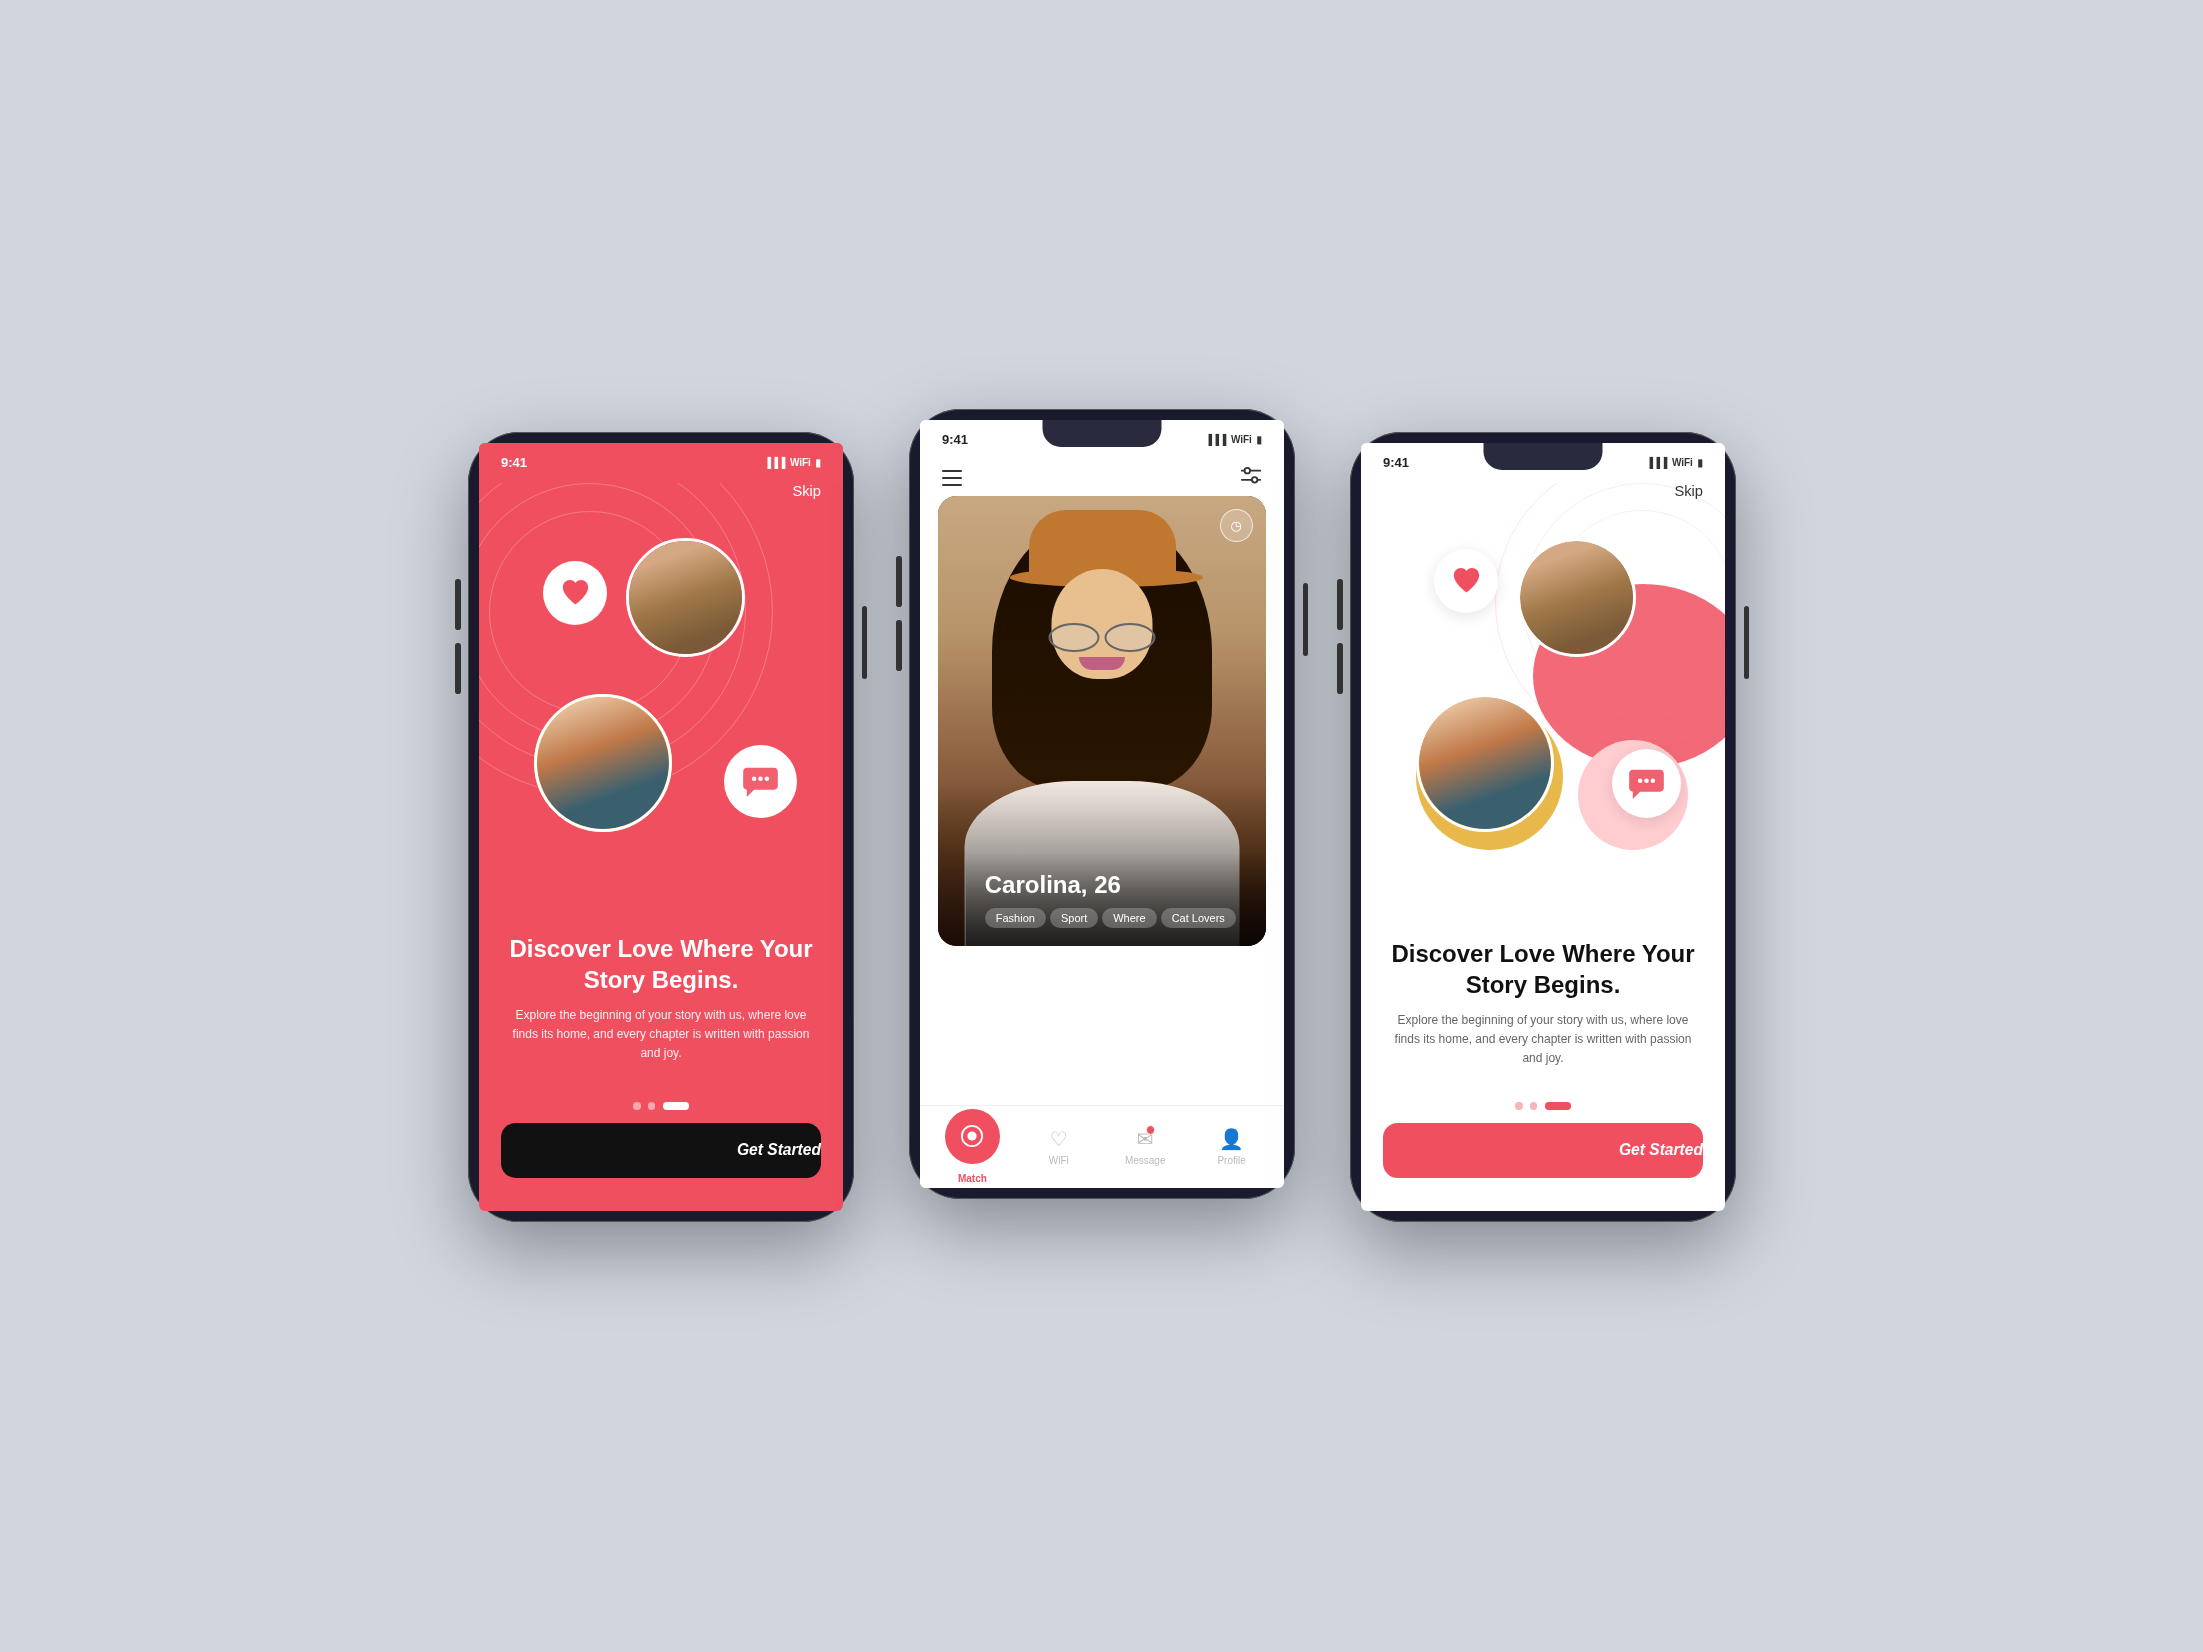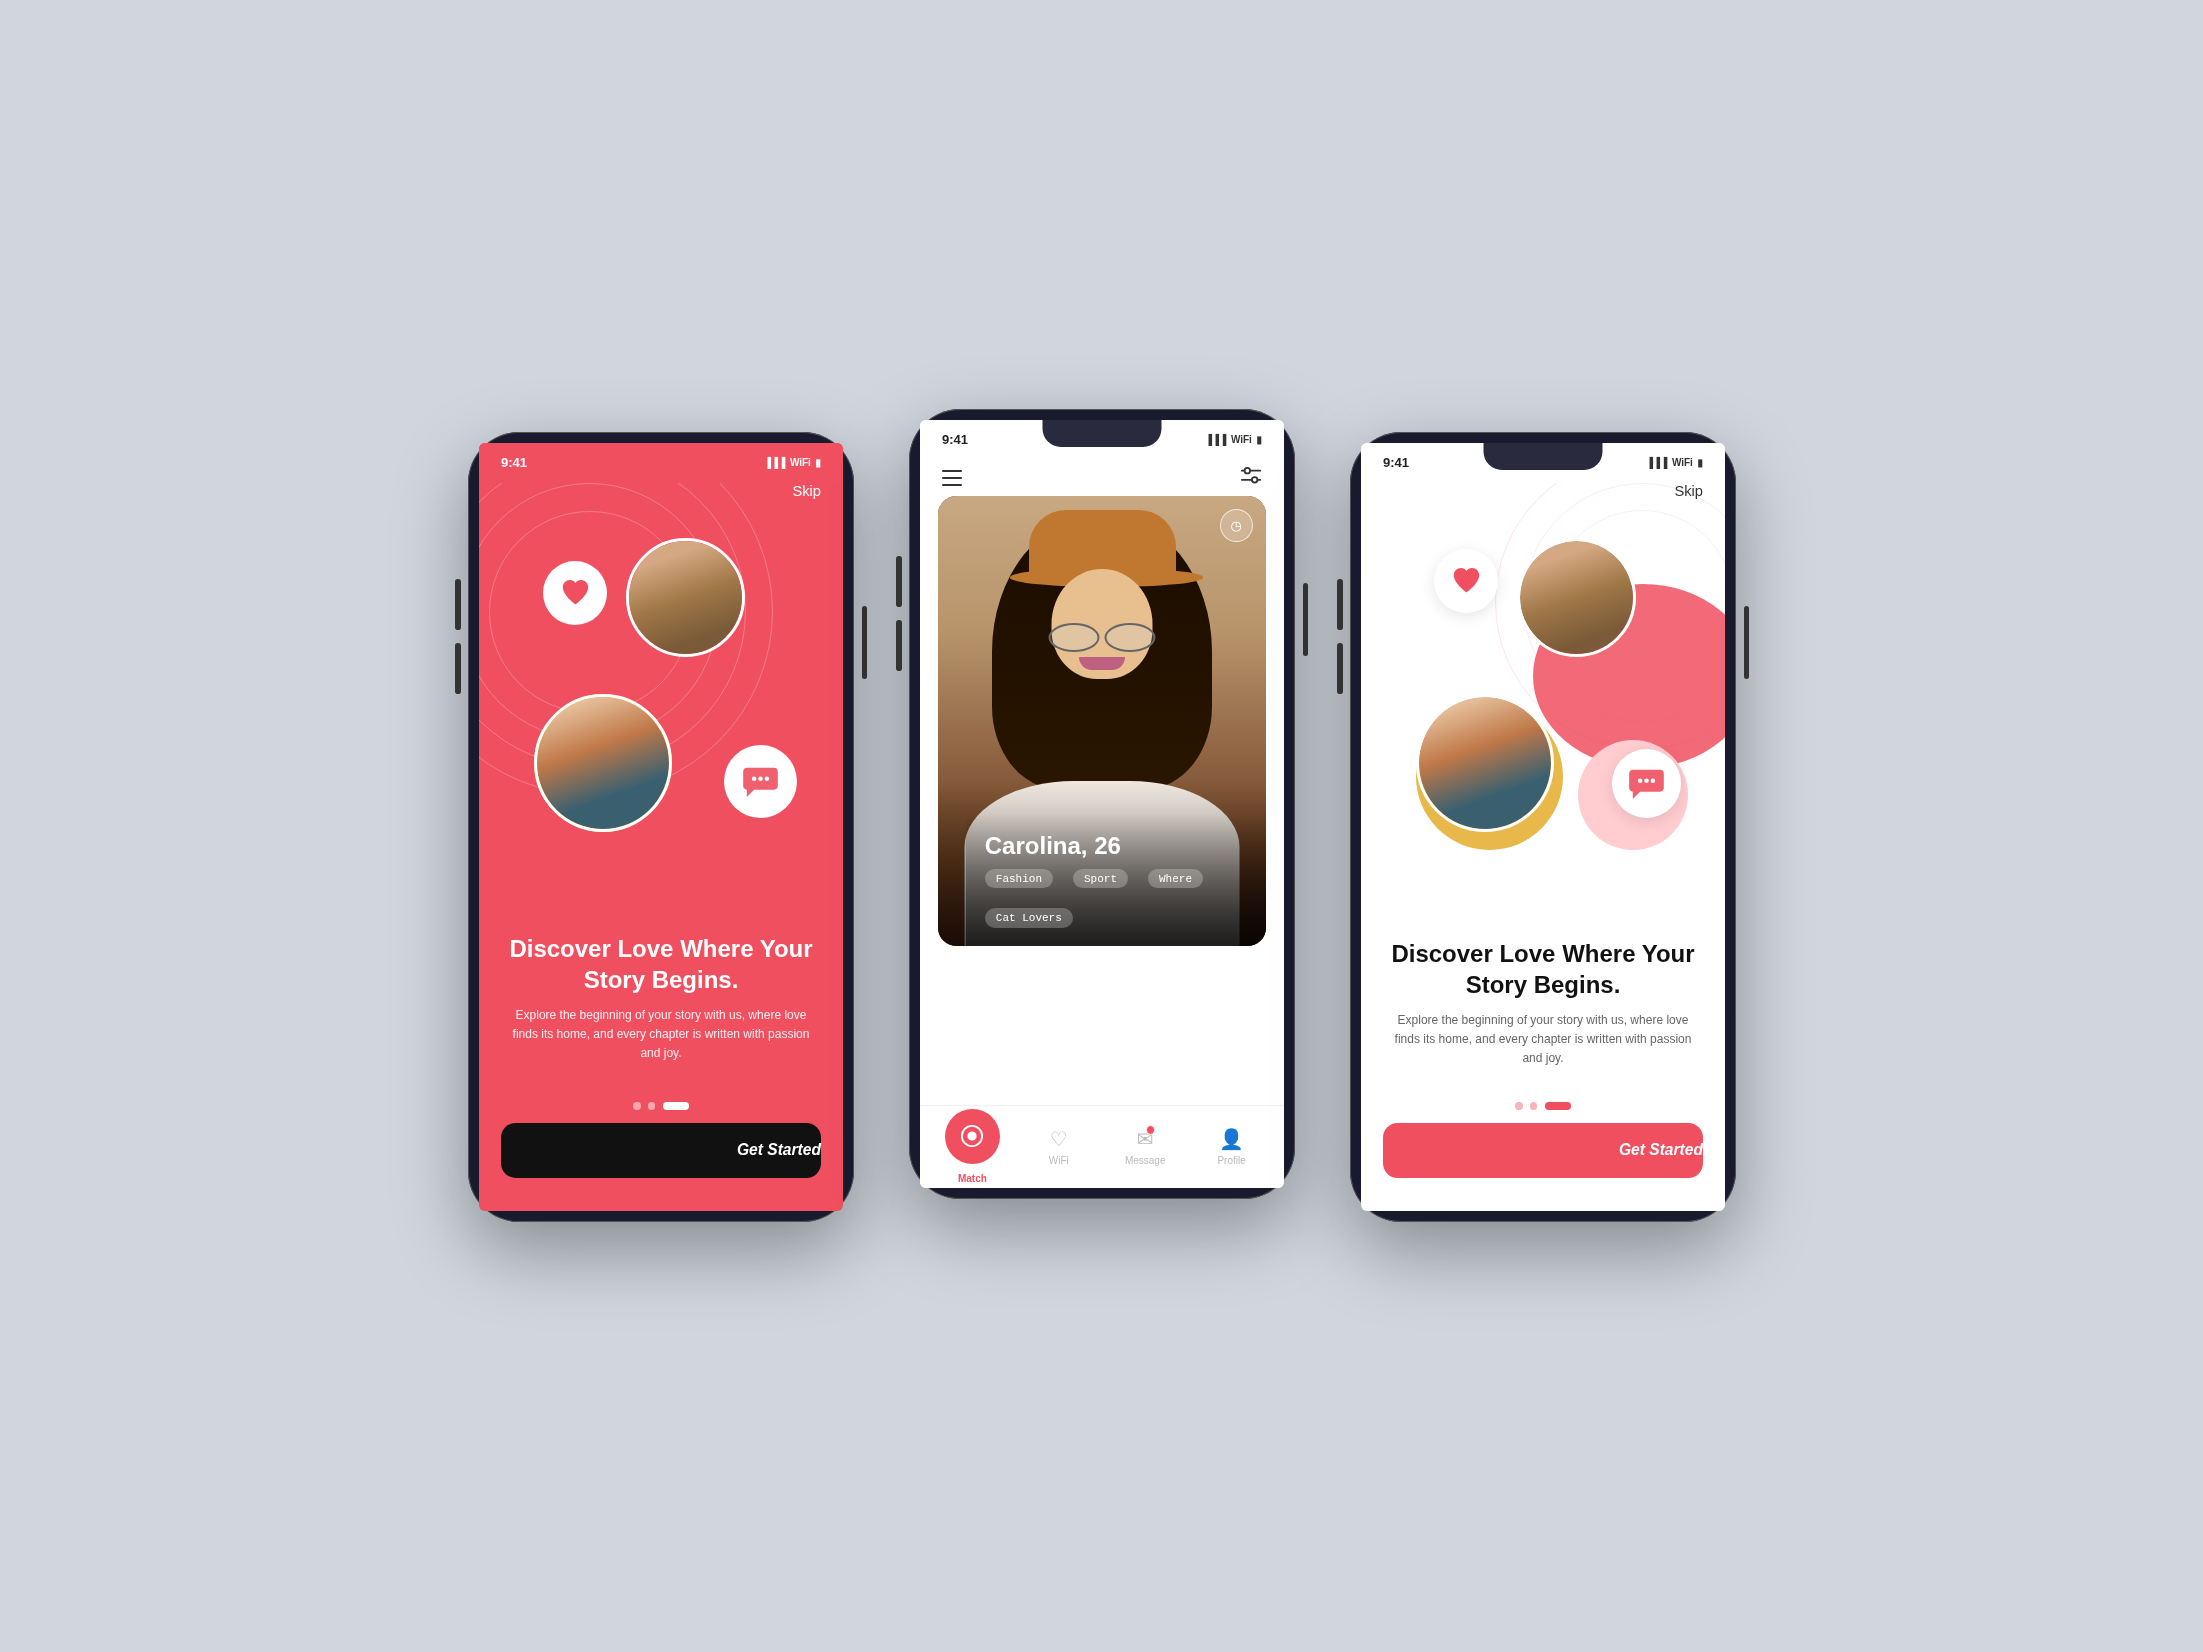--- a/index.html
+++ b/index.html
@@ -185,21 +185,21 @@
       position: absolute;
       bottom: 0; left: 12px; right: 0;
       padding: 18.4px;
       background: linear-gradient(to top, rgba(0,0,0,0.6) 0%, transparent 100%);
       margin-left: 16px;
     }
     .profile-name {
       color: white; font-size: 24px; font-weight: 700;
       margin-bottom: 9.2px;
     }
-    .tags { display: flex; flex-wrap: wrap; gap: 20px; font-family: Liberation Mono, monospace; }
+    .tags { display: flex; flex-wrap: wrap; gap: 4px; }
     .tag {
       background: rgba(255,255,255,0.25);
       color: white; font-size: 11px; font-weight: 500;
       padding: 3.7px 11px; border-radius: 18.4px;
       backdrop-filter: blur(3.7px);
     }
 
     
     .bottom-nav {
       position: absolute;

